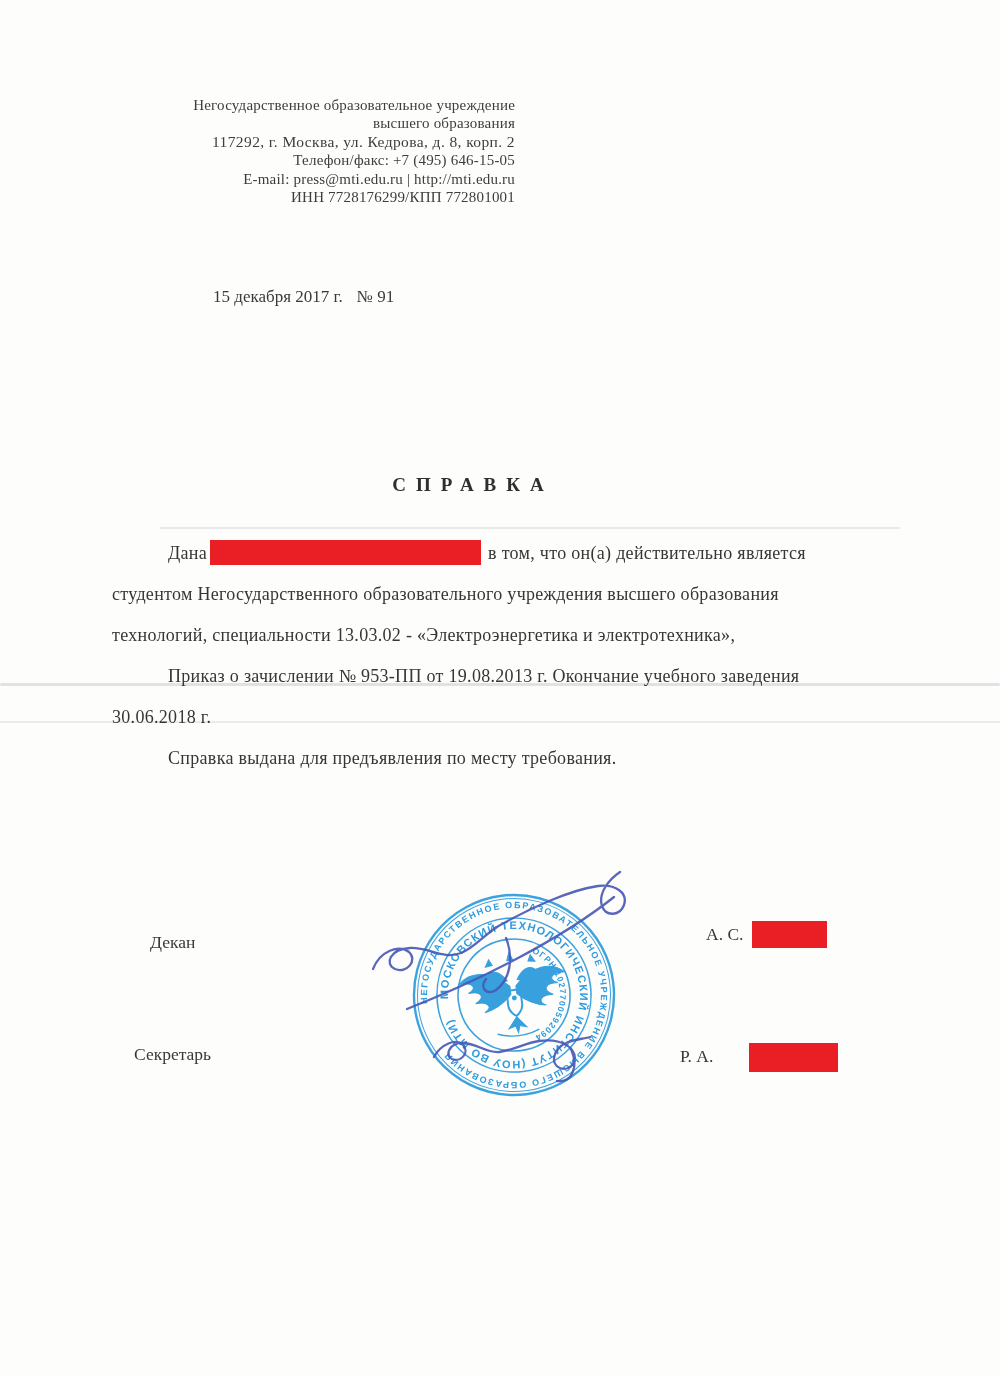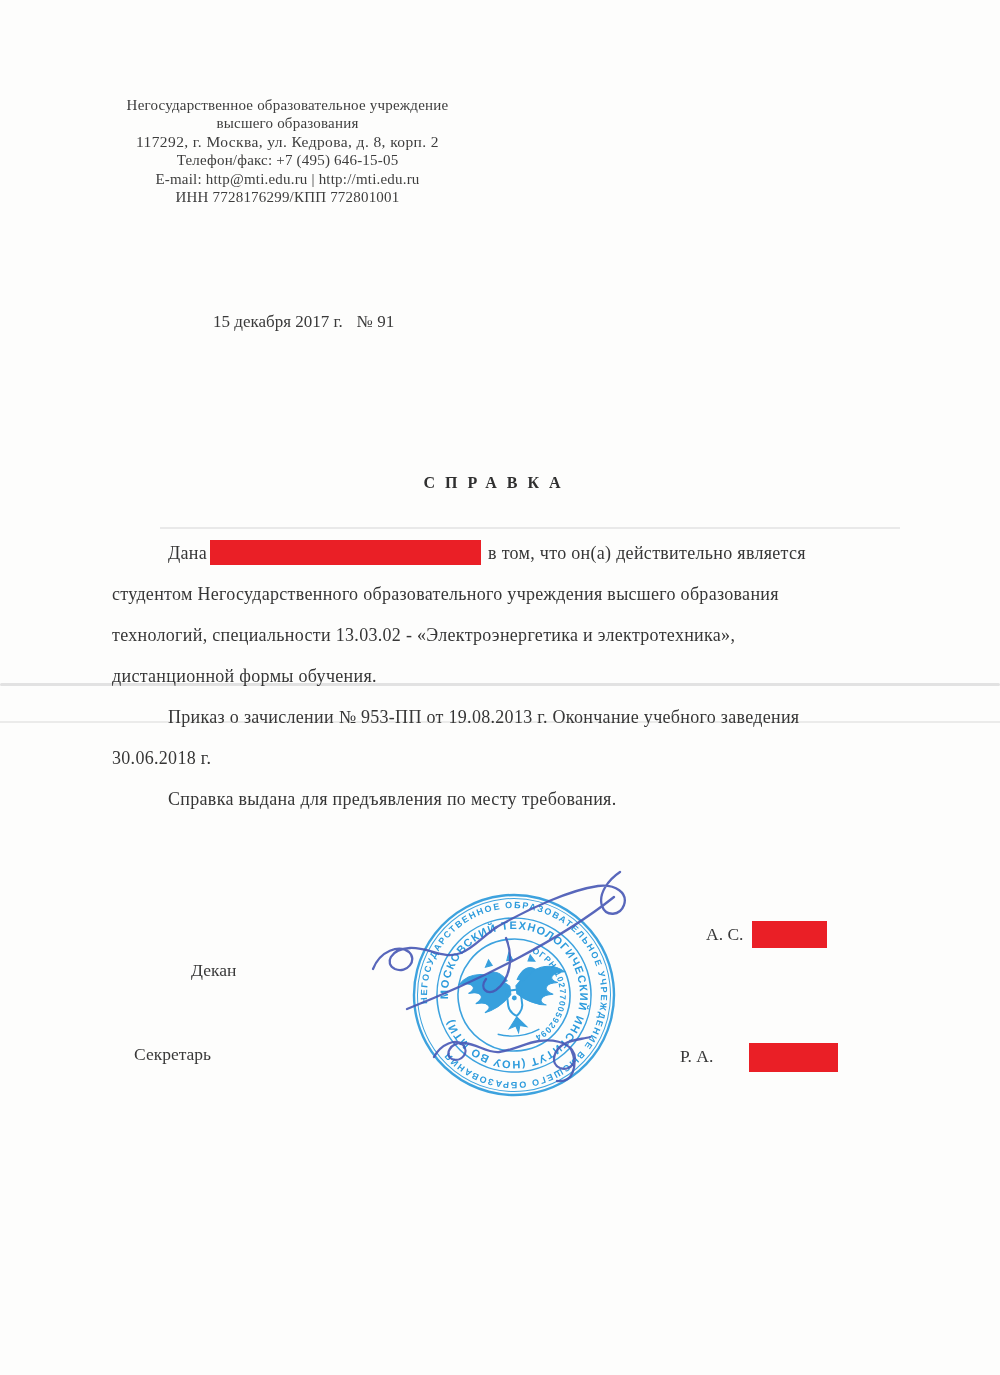--- a/index.html
+++ b/index.html
@@ -12,85 +12,84 @@
   .abs{position:absolute;}
 
   
   .crease{position:absolute;left:0;width:1000px;pointer-events:none;}
   .crease.c1{top:527px;left:160px;width:740px;height:2px;background:rgba(175,175,175,.25);}
   .crease.c2{top:683px;height:3px;background:rgba(165,165,165,.30);border-radius:2px;}
   .crease.c3{top:721px;height:2px;background:rgba(175,175,175,.22);}
 
   
   .letterhead{
-    left:60px;top:96px;width:455px;text-align:center;
+    left:60px;top:96px;width:455px;text-align:right;
     font-size:15px;line-height:18.4px;color:#3d3d3d;letter-spacing:.2px;
   }
   .letterhead .lh-line{white-space:nowrap;}
   .letterhead .lh-line:nth-child(3){font-size:15.5px;letter-spacing:.4px;}
 
   
-  .dateline{left:213px;top:287px;font-size:17px;display:flex;margin-top:25px;}
+  .dateline{left:213px;top:287px;font-size:17px;display:flex;}
   .dateline .docnum{margin-left:14px;}
 
   
   .doc-title{
-    left:108px;top:474px;width:778px;text-align:center;
-    font-size:16px;font-weight:bold;letter-spacing:10px;color:#2f2f2f;
+    left:84px;top:474px;width:778px;text-align:center;
+    font-size:19px;font-weight:bold;letter-spacing:10px;color:#2f2f2f;
   }
 
   
   .body-text{left:112px;top:529px;width:790px;font-size:18px;color:#363636;letter-spacing:.3px;}
   .body-line{height:33px;line-height:33px;white-space:nowrap;margin-top:8px;}
   .body-line.indent{padding-left:56px;}
 
   .redaction{background:#ea1f26;display:inline-block;}
   .redaction.inline{width:271px;height:25px;vertical-align:-6px;margin:0 7px 0 3px;}
   .redaction.name1{left:752px;top:921px;width:75px;height:27px;}
   .redaction.name2{left:749px;top:1043px;width:89px;height:29px;}
 
   
   .sig-label{font-size:17.5px;color:#383838;}
-  .sig-role-dean{left:150px;top:960px;margin-left:41px;}
+  .sig-role-dean{left:150px;top:932px;}
   .sig-role-secretary{left:134px;top:1044px;}
   .sig-initials-dean{left:706px;top:924px;}
   .sig-initials-secretary{left:680px;top:1046px;}
 
   
   .stamp-wrap{left:409px;top:890px;width:210px;height:210px;transform:rotate(-7deg);}
   .ink-layer{left:0;top:0;width:1000px;height:1375px;pointer-events:none;}
 </style>
 </head>
 <body>
 
 <div class="crease c1"></div>
 <div class="crease c2"></div>
 <div class="crease c3"></div>
 
 <div class="abs letterhead" id="letterhead">
     <div class="lh-line">Негосударственное образовательное учреждение</div>
     <div class="lh-line">высшего образования</div>
     <div class="lh-line">117292, г. Москва, ул. Кедрова, д. 8, корп. 2</div>
     <div class="lh-line">Телефон/факс: +7 (495) 646-15-05</div>
-    <div class="lh-line">E-mail: http@mti.edu.ru | http://mti.edu.ru</div>
+    <div class="lh-line">E-mail: press@mti.edu.ru | http://mti.edu.ru</div>
     <div class="lh-line">ИНН 7728176299/КПП 772801001</div>
   </div>
 
 <div class="abs dateline">
   <span>15 декабря 2017 г.</span>
   <span class="docnum">№ 91</span>
 </div>
 
 <div class="abs doc-title">СПРАВКА</div>
 
 <div class="abs body-text" id="body-text">
     <div class="body-line indent"><span>Дана</span><span class="redaction inline"></span><span>в том, что он(а) действительно является</span></div>
     <div class="body-line"><span>студентом Негосударственного образовательного учреждения высшего образования</span></div>
     <div class="body-line"><span>технологий, специальности 13.03.02 - «Электроэнергетика и электротехника»,</span></div>
-    <div class="body-line"><span>дистанционной формы обучения.</span></div>
     <div class="body-line indent"><span>Приказ о зачислении № 953-ПП от 19.08.2013 г. Окончание учебного заведения</span></div>
     <div class="body-line"><span>30.06.2018 г.</span></div>
     <div class="body-line indent"><span>Справка выдана для предъявления по месту требования.</span></div>
   </div>
 
 <div class="abs sig-label sig-role-dean">Декан</div>
 <div class="abs sig-label sig-role-secretary">Секретарь</div>
 <div class="abs sig-label sig-initials-dean">А. С.</div>
 <div class="abs sig-label sig-initials-secretary">Р. А.</div>
 <div class="abs redaction name1"></div>

